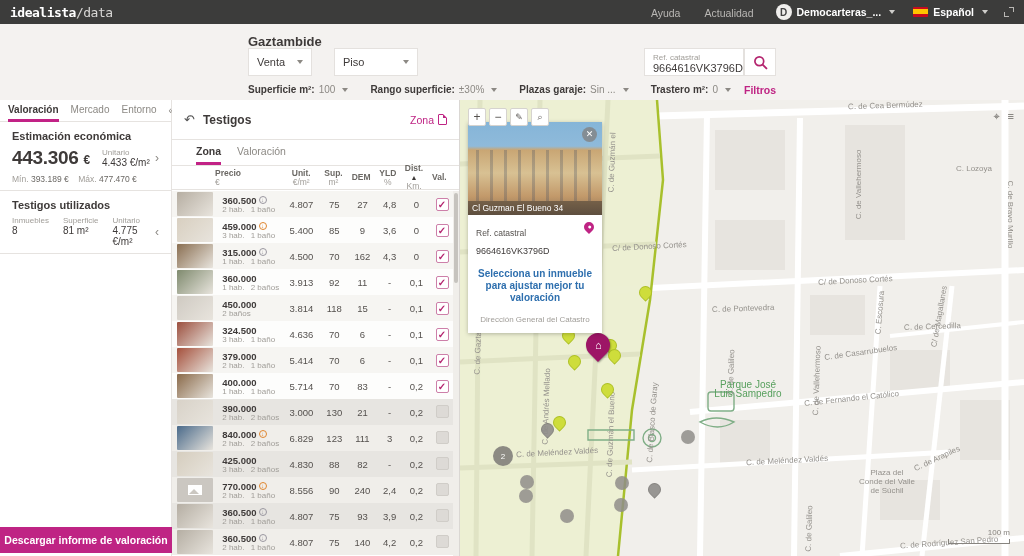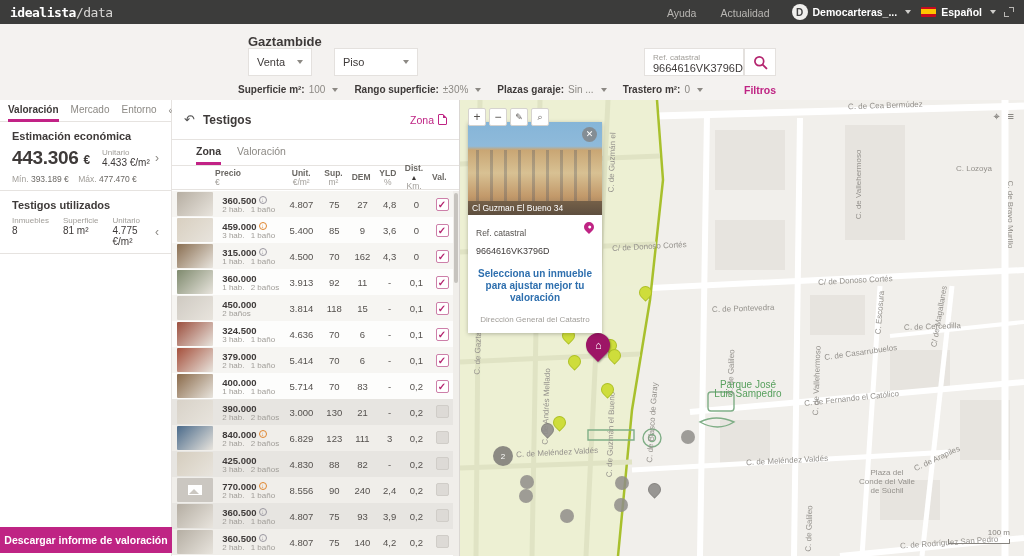--- a/index.html
+++ b/index.html
@@ -10,36 +10,36 @@
   #topbar { position:absolute; left:0; top:0; width:1024px; height:24px; background:#3c3c3b; display:flex; align-items:center; padding:0 10px; z-index:50; }
   .logo { font-family:"DejaVu Sans Mono", monospace; font-size:13px; font-weight:bold; color:#fff; letter-spacing:-0.5px; }
   .logo .suffix { color:#d9d8d6; font-weight:normal; }
   #topbar .spacer { flex:1; }
   .top-link { color:#b9b7b4; font-size:10.5px; margin:0 12px; cursor:pointer; }
   .userbox { display:flex; align-items:center; gap:5px; margin:0 10px; cursor:pointer; }
   .avatar { width:16px; height:16px; border-radius:50%; background:#f0efed; color:#444; font-size:10px; font-weight:bold; display:flex; align-items:center; justify-content:center; }
   .username { color:#fff; font-size:10.5px; font-weight:bold; }
   .caret { display:inline-block; width:0; height:0; border-left:3.5px solid transparent; border-right:3.5px solid transparent; border-top:4px solid #cfcecb; margin-left:3px; }
   .flag { width:15px; height:10px; display:inline-block; background:linear-gradient(#c60b1e 0 25%, #ffc400 25% 75%, #c60b1e 75% 100%); border-radius:1px; }
-  .langbox { display:flex; align-items:center; gap:5px; margin:0 0; cursor:pointer; }
+  .langbox { display:flex; align-items:center; gap:5px; margin:0 8px; cursor:pointer; }
   .lang { color:#fff; font-size:10.5px; font-weight:bold; }
   .expand-ic { width:10px; height:10px; position:relative; margin-left:8px; cursor:pointer; }
   .expand-ic:before, .expand-ic:after { content:""; position:absolute; width:4px; height:4px; border:1.5px solid #b9b7b4; }
   .expand-ic:before { right:0; top:0; border-left:none; border-bottom:none; }
   .expand-ic:after { left:0; bottom:0; border-right:none; border-top:none; }
 
   
   #searchsec { position:absolute; left:0; top:24px; width:1024px; height:76px; background:#f4f2f0; z-index:40; }
   #search-title { position:absolute; left:248px; top:10px; font-size:13px; font-weight:bold; }
   .sbox { position:absolute; top:24px; height:28px; background:#fff; border:1px solid #e4e1de; display:flex; align-items:center; padding:0 8px; font-size:11px; }
   .sbox .lbl { color:#a09d98; font-size:8px; line-height:9px; }
   .sbox .val { font-size:11px; color:#3e3a39; line-height:12px; }
   .dd { justify-content:space-between; cursor:pointer; }
   #search-btn { position:absolute; left:744px; top:24px; width:32px; height:28px; background:#fff; border:1px solid #e4e1de; display:flex; align-items:center; justify-content:center; cursor:pointer; }
-  #filterrow { position:absolute; left:238px; top:60px; width:528px; font-size:10px; display:flex; gap:16px; }
+  #filterrow { position:absolute; left:248px; top:60px; width:528px; font-size:10px; display:flex; gap:22px; }
   .fitem { display:flex; align-items:center; gap:4px; cursor:pointer; }
   .fitem .flbl { font-weight:bold; color:#3e3a39; }
   .fitem .fval { color:#8c8984; }
   #filtros-link { position:absolute; left:744px; top:60px; font-size:10.5px; font-weight:bold; color:#bf2484; cursor:pointer; }
 
   
   #sidebar { position:absolute; left:0; top:100px; width:172px; height:456px; background:#fff; border-right:1px solid #e6e3e0; z-index:30; }
   #side-tabs { display:flex; align-items:center; height:22px; border-bottom:1px solid #e6e3e0; padding:0 8px; gap:12px; }
   .side-tab { font-size:10px; color:#8c8984; cursor:pointer; height:22px; display:flex; align-items:center; border-bottom:3px solid transparent; }
   .side-tab.active { font-weight:bold; color:#3e3a39; border-bottom:3px solid #c22286; }

